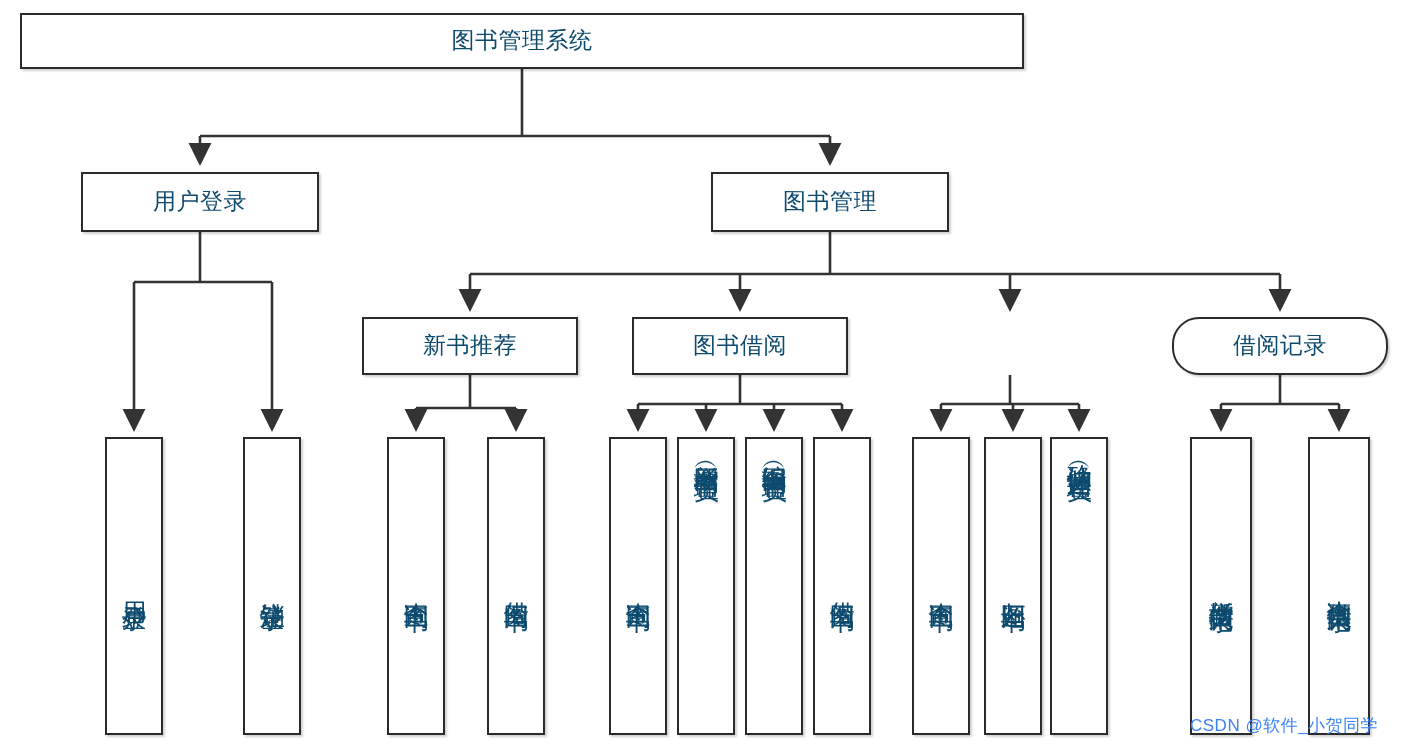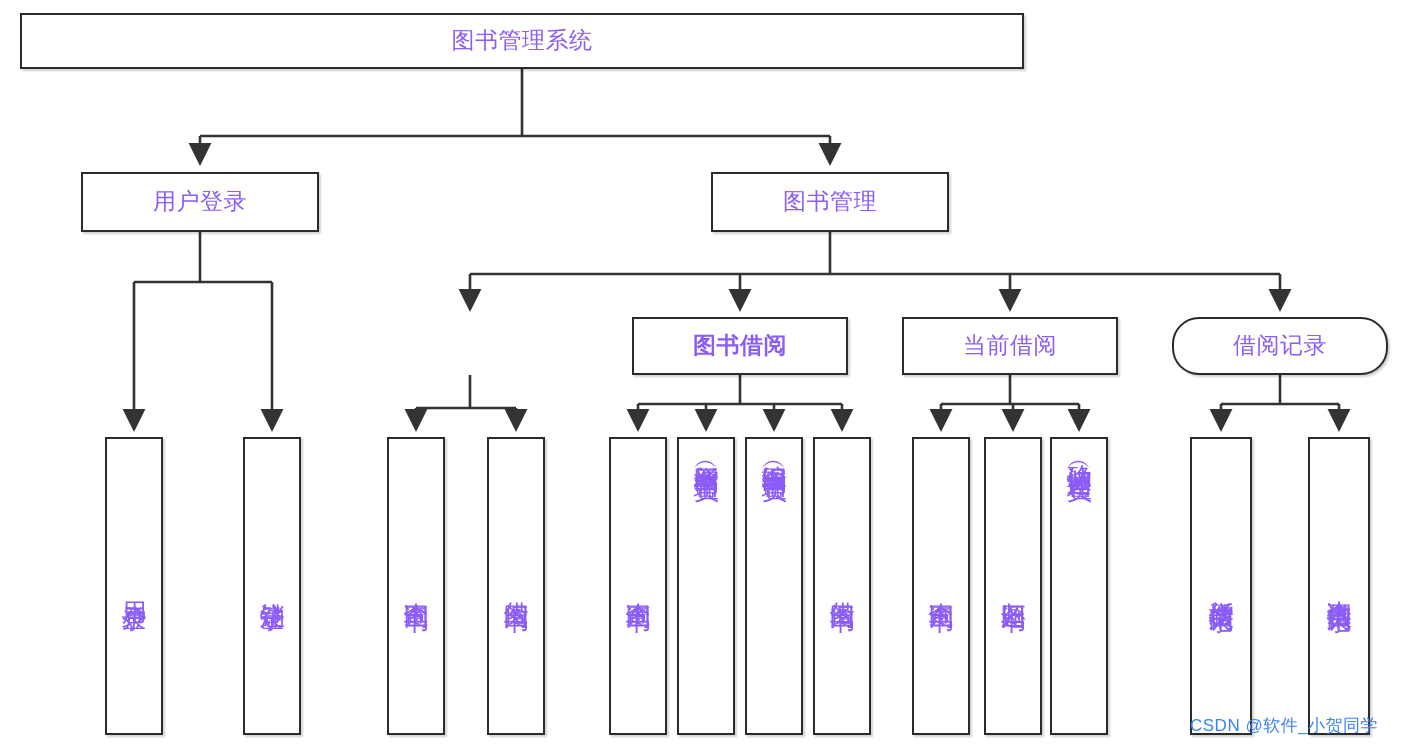--- a/index.html
+++ b/index.html
@@ -29,21 +29,21 @@
     position: absolute;
     box-sizing: border-box;
     border: 2px solid #2b2b2b;
     background: #ffffff;
     display: flex;
     align-items: center;
     justify-content: center;
     box-shadow: 2px 2px 2px rgba(0,0,0,0.18);
   }
   .node .lbl {
-    color: #8b5cf6;
+    color: #0c4a6e;
     line-height: 1.18;
     text-align: left;
     white-space: pre;
   }
   .node.horiz .lbl {
     font-size: 23px;
     letter-spacing: 0.5px;
   }
   .node.vert {
     align-items: flex-start;
@@ -128,25 +128,25 @@
     <span class="lbl">图书管理系统</span>
   </div>
 
   <div class="node horiz" style="left:81px; top:172px; width:238px; height:60px;">
     <span class="lbl">用户登录</span>
   </div>
   <div class="node horiz" style="left:711px; top:172px; width:238px; height:60px;">
     <span class="lbl">图书管理</span>
   </div>
 
-  <div class="node horiz" style="left:632px; top:317px; width:216px; height:58px;font-weight:bold;">
+  <div class="node horiz" style="left:362px; top:317px; width:216px; height:58px;">
+    <span class="lbl">新书推荐</span>
+  </div>
+  <div class="node horiz" style="left:632px; top:317px; width:216px; height:58px;">
     <span class="lbl">图书借阅</span>
-  </div>
-  <div class="node horiz" style="left:902px; top:317px; width:216px; height:58px;">
-    <span class="lbl">当前借阅</span>
   </div>
   <div class="node horiz" style="left:1172px; top:317px; width:216px; height:58px;border-radius:27px;">
     <span class="lbl">借阅记录</span>
   </div>
 
   <div class="node vert centered" style="left:105px; top:437px; width:58px; height:298px;">
     <span class="lbl">用户登录</span>
   </div>
   <div class="node vert centered" style="left:243px; top:437px; width:58px; height:298px;">
     <span class="lbl">注销登录</span>

